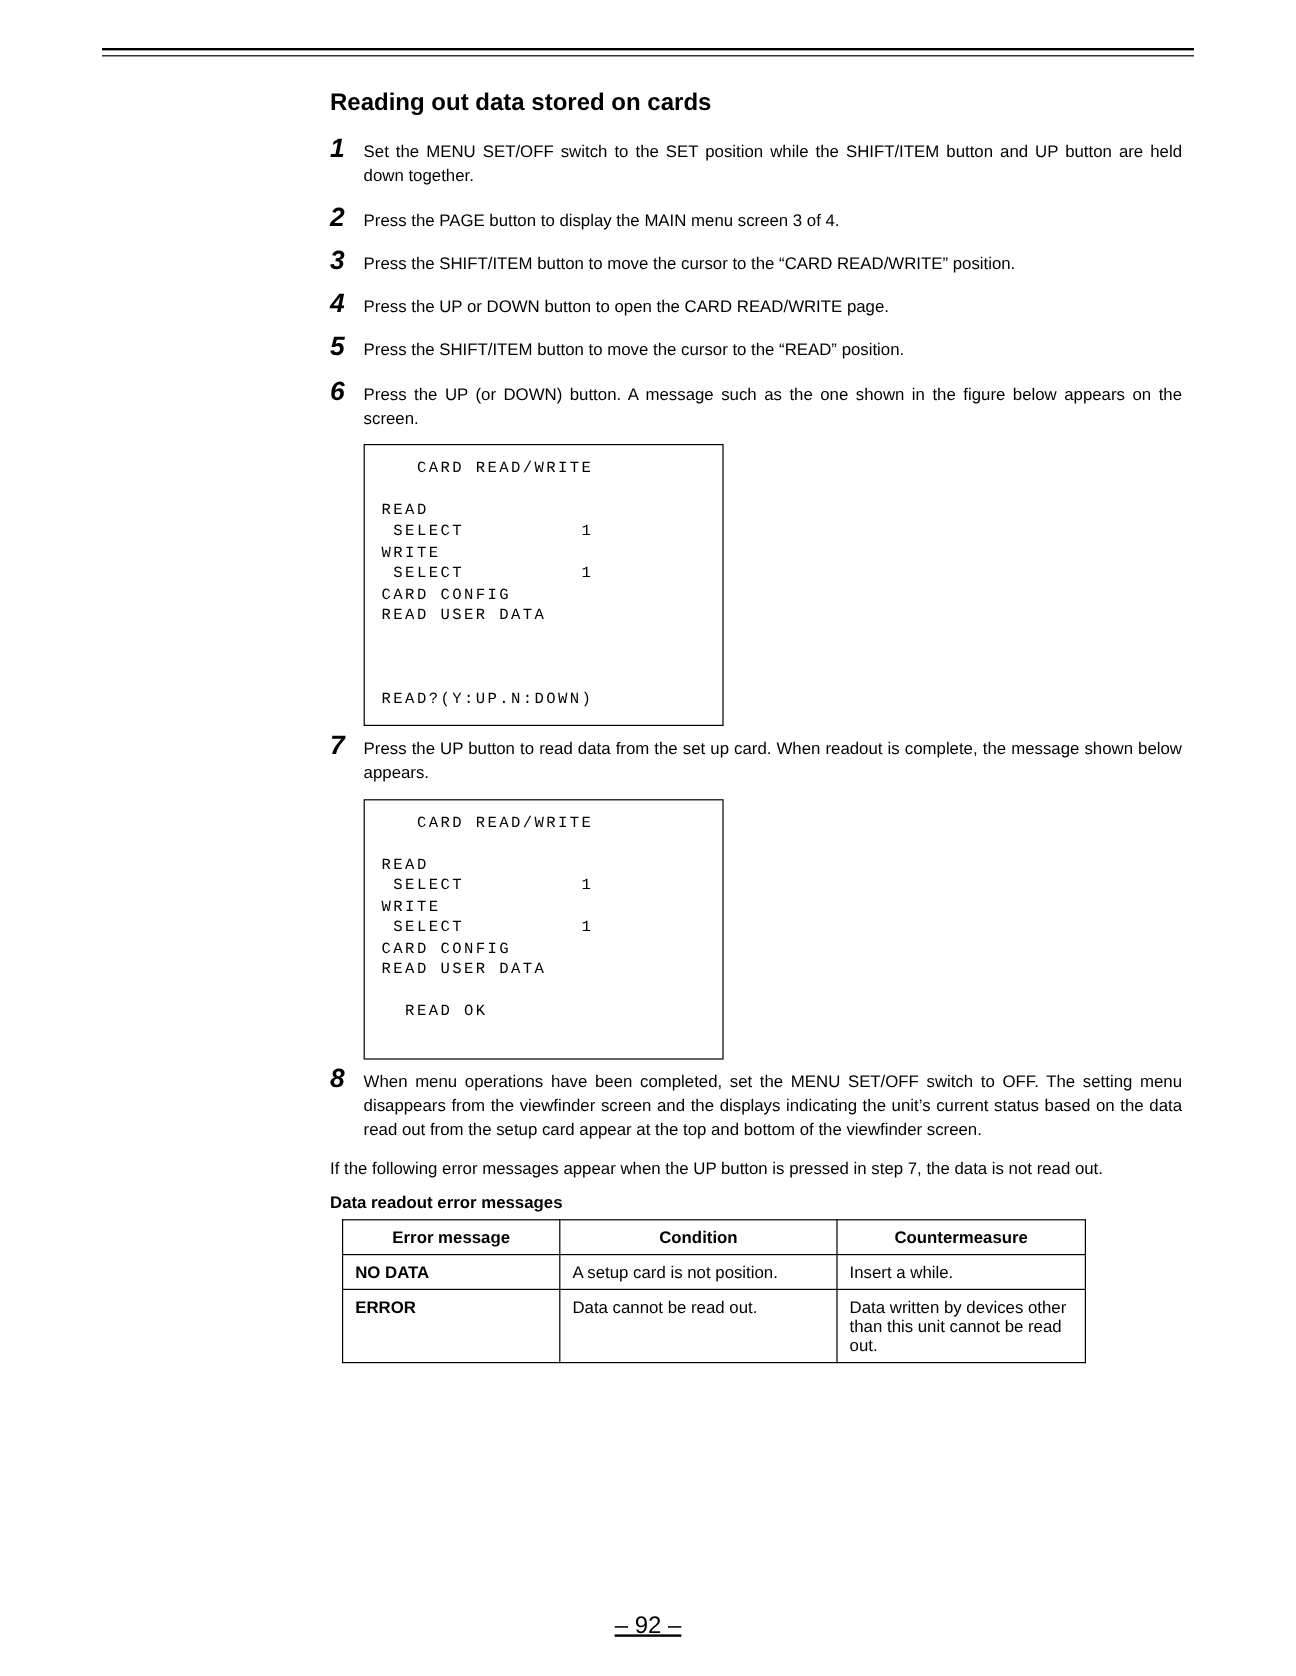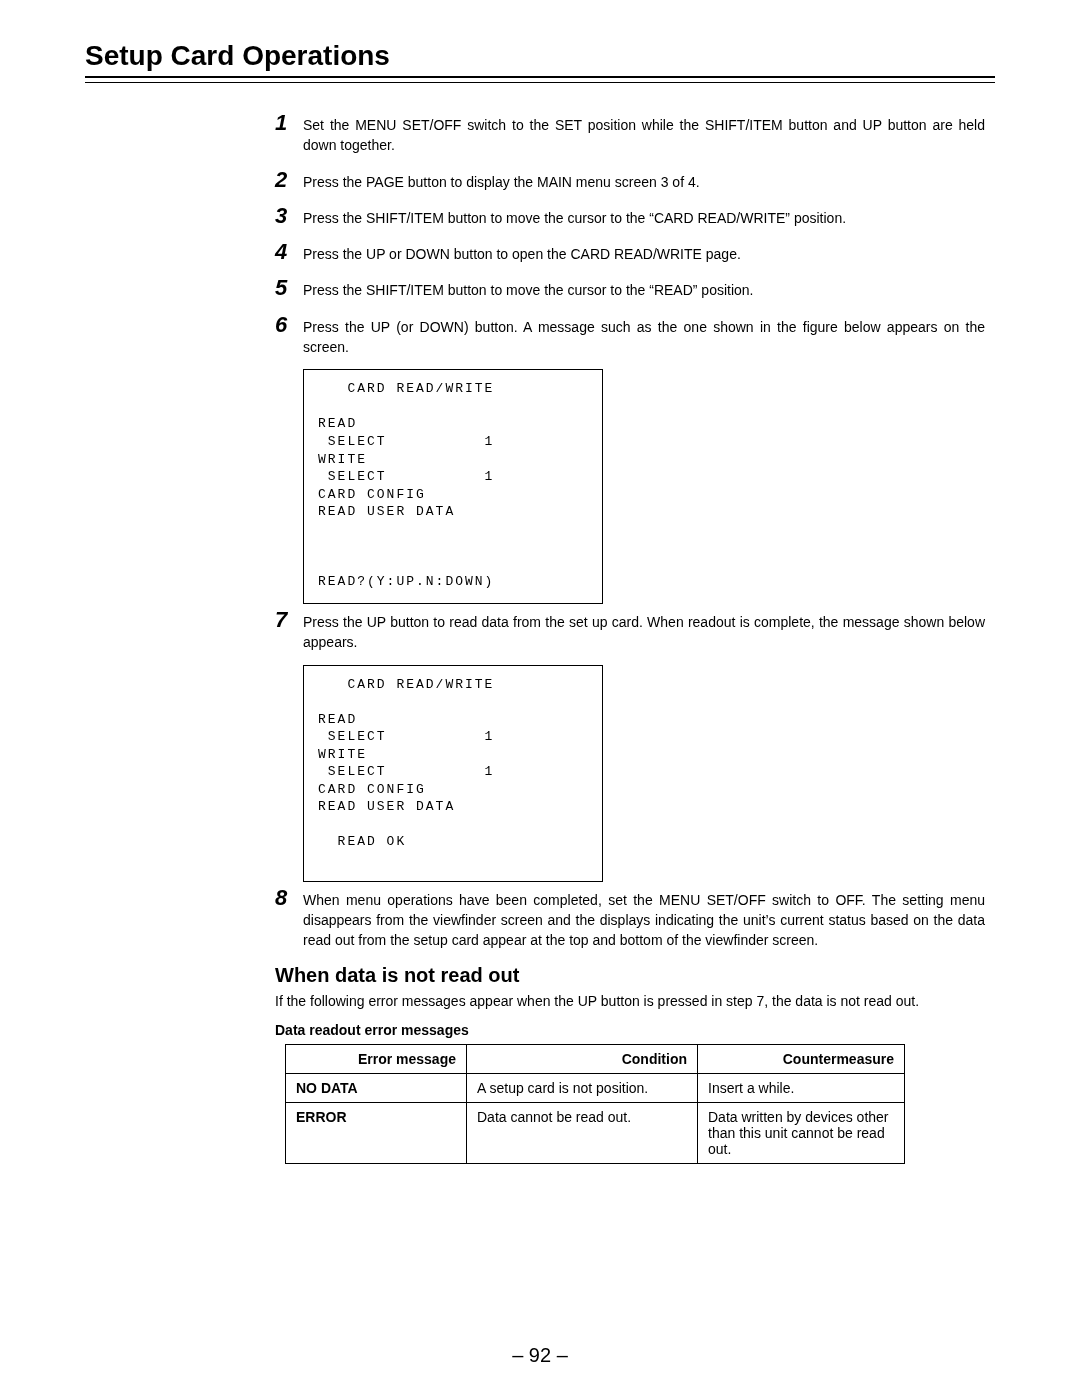--- a/index.html
+++ b/index.html
@@ -100,44 +100,45 @@
   }
   table.error-table th,
   table.error-table td {
     border: 1px solid #000;
     padding: 6px 10px;
     vertical-align: top;
     text-align: left;
   }
   table.error-table th {
     font-weight: bold;
-    text-align: right;
+    text-align: center;
   }
   .err-col1 { width: 160px; }
   .err-col2 { width: 210px; }
   .err-msg { font-weight: bold; }
   .page-num {
     position: absolute;
     bottom: 30px;
     left: 0;
     right: 0;
     text-align: center;
     font-size: 20px;
+    text-decoration: underline;
   }
 </style>
 </head>
 <body>
 
 <div class="page">
 
-  <h1 class="title">Setup Card Operations</h1>
   <div class="double-rule"></div>
 
   <div class="content">
 
+    <h2 class="section-heading">Reading out data stored on cards</h2>
 
     <ol class="steps">
 
       <li>
         <span class="step-num">1</span>
         <span class="step-body">Set the MENU SET/OFF switch to the SET position while the SHIFT/ITEM button and UP button are held down together.</span>
       </li>
 
       <li>
         <span class="step-num">2</span>
@@ -200,21 +201,20 @@
 </div>
 
     <ol class="steps">
 
       <li>
         <span class="step-num">8</span>
         <span class="step-body">When menu operations have been completed, set the MENU SET/OFF switch to OFF. The setting menu disappears from the viewfinder screen and the displays indicating the unit’s current status based on the data read out from the setup card appear at the top and bottom of the viewfinder screen.</span>
       </li>
     </ol>
 
-    <h3 class="subsection-heading">When data is not read out</h3>
     <p class="subsection-body">If the following error messages appear when the UP button is pressed in step 7, the data is not read out.</p>
 
     <div class="table-title">Data readout error messages</div>
 
     <table class="error-table">
       <thead>
         <tr>
           <th class="err-col1">Error message</th>
           <th class="err-col2">Condition</th>
           <th>Countermeasure</th>

